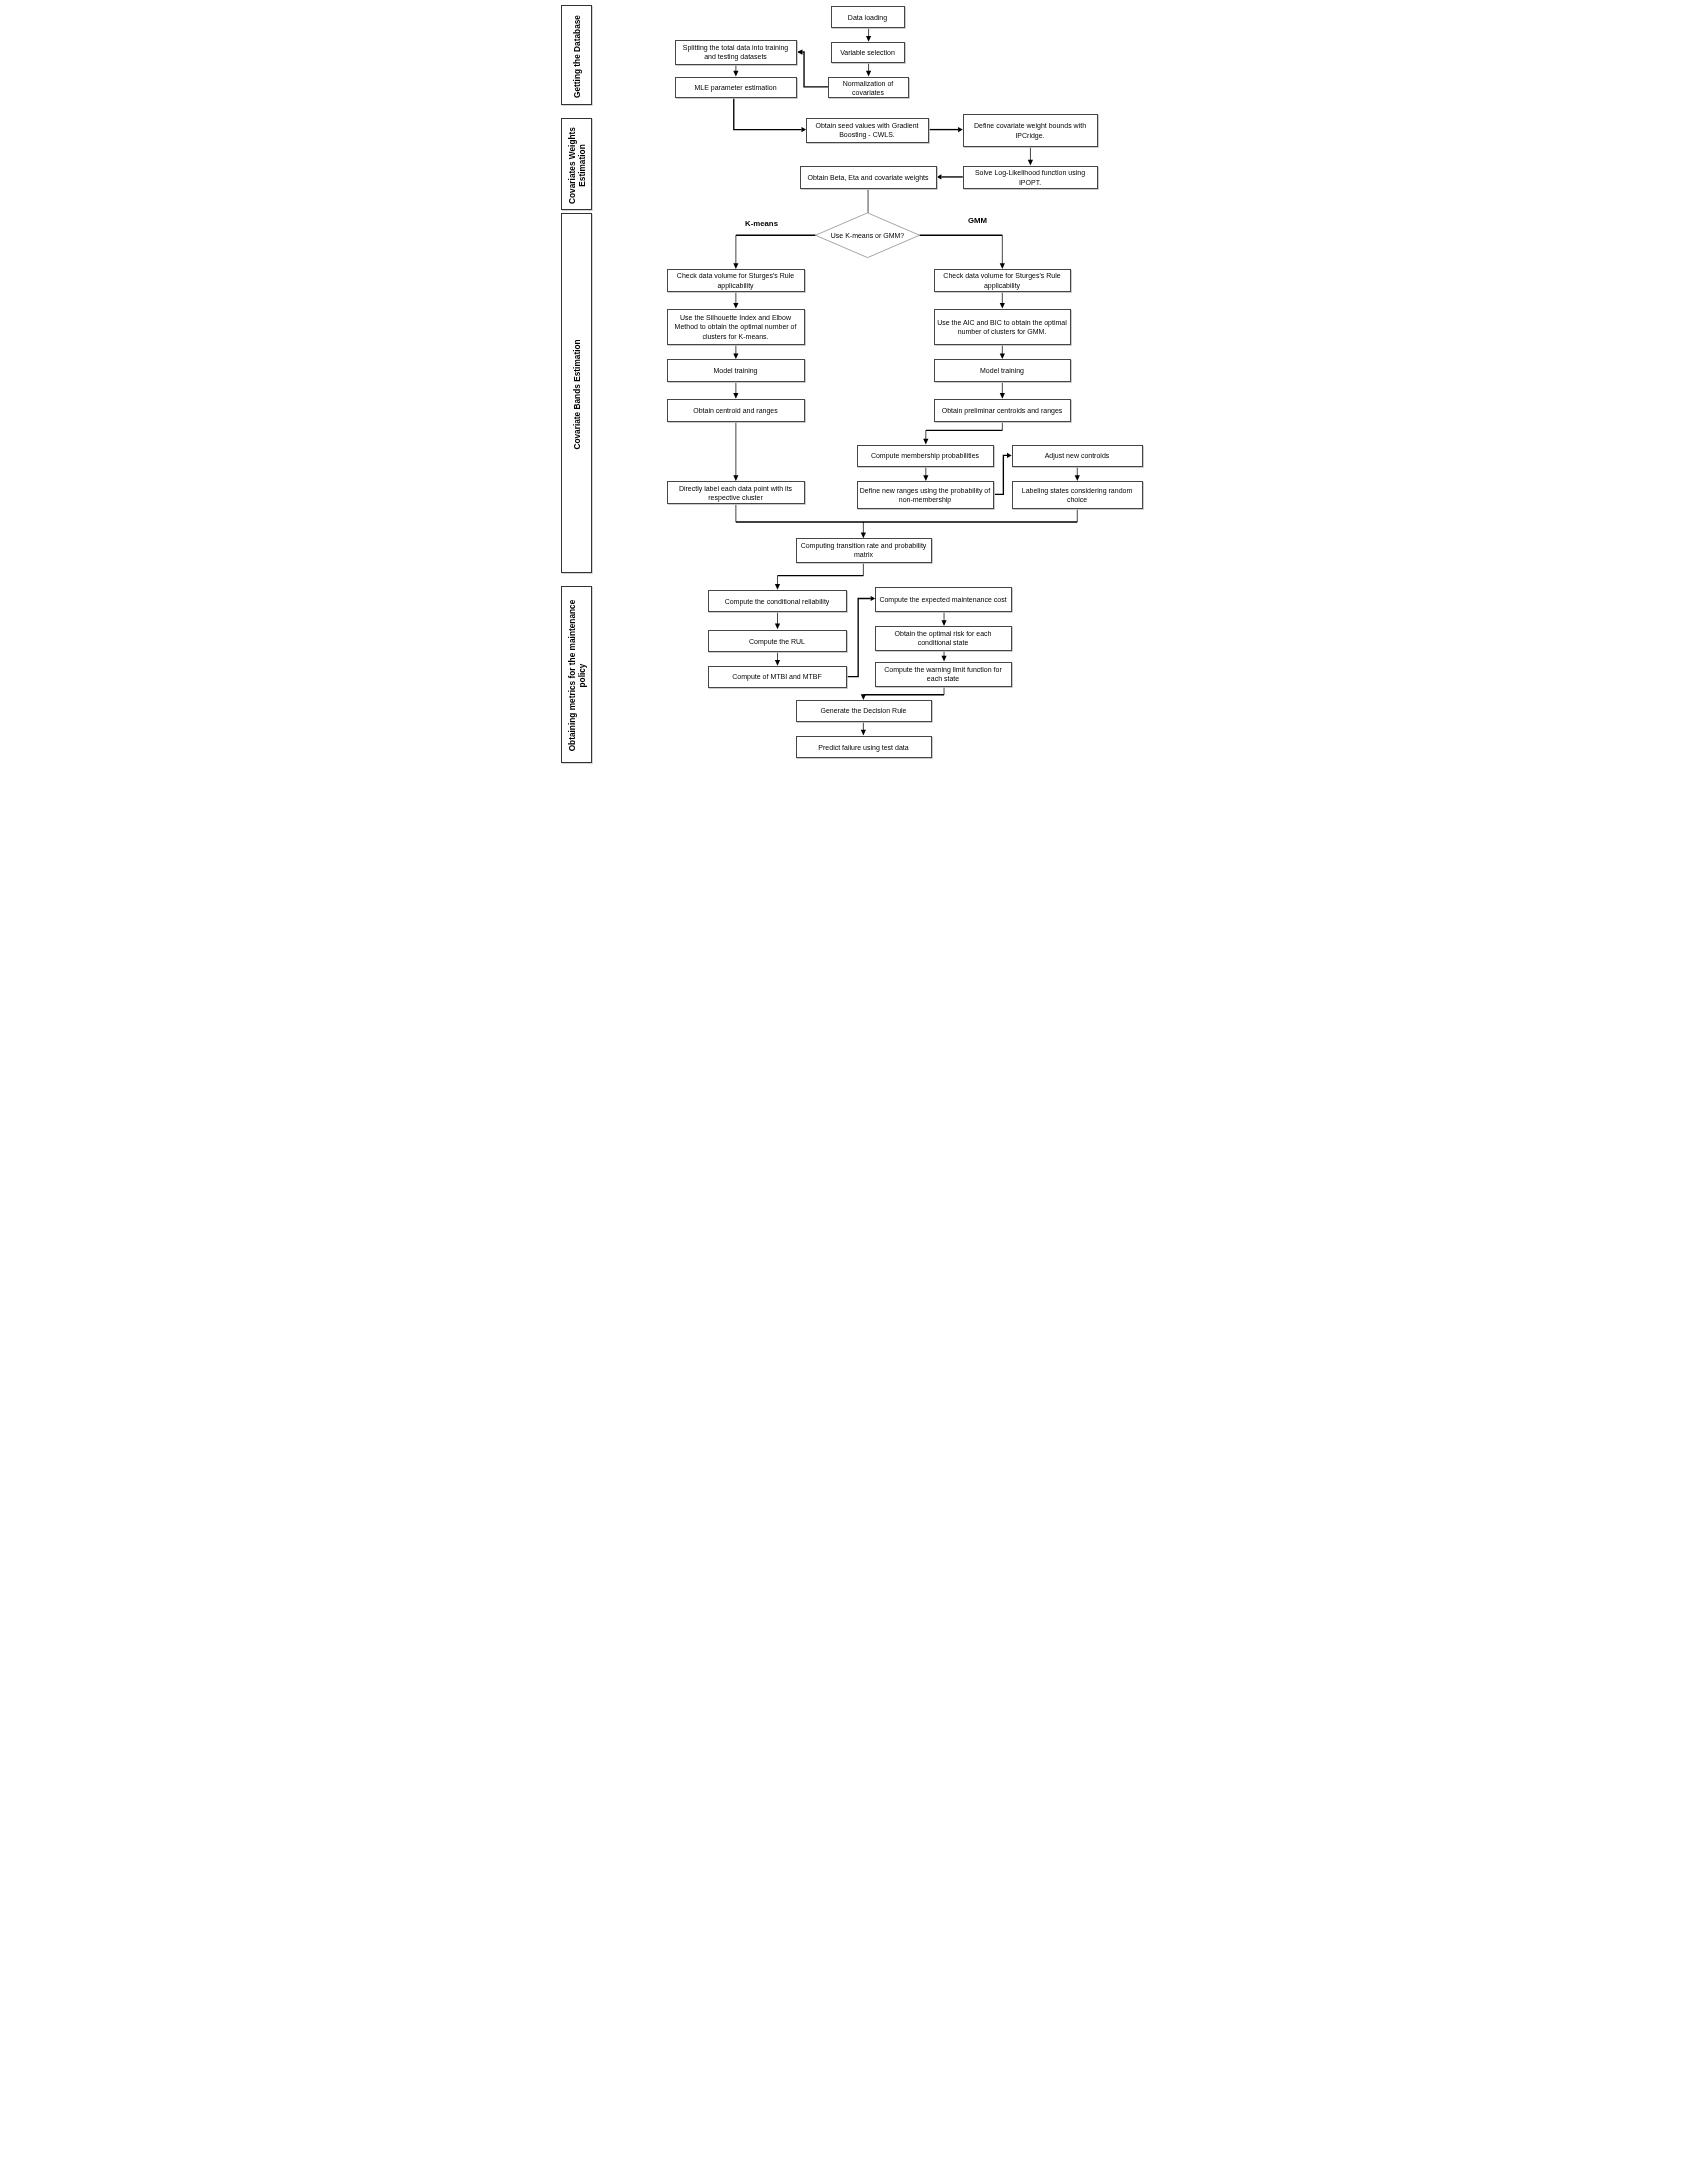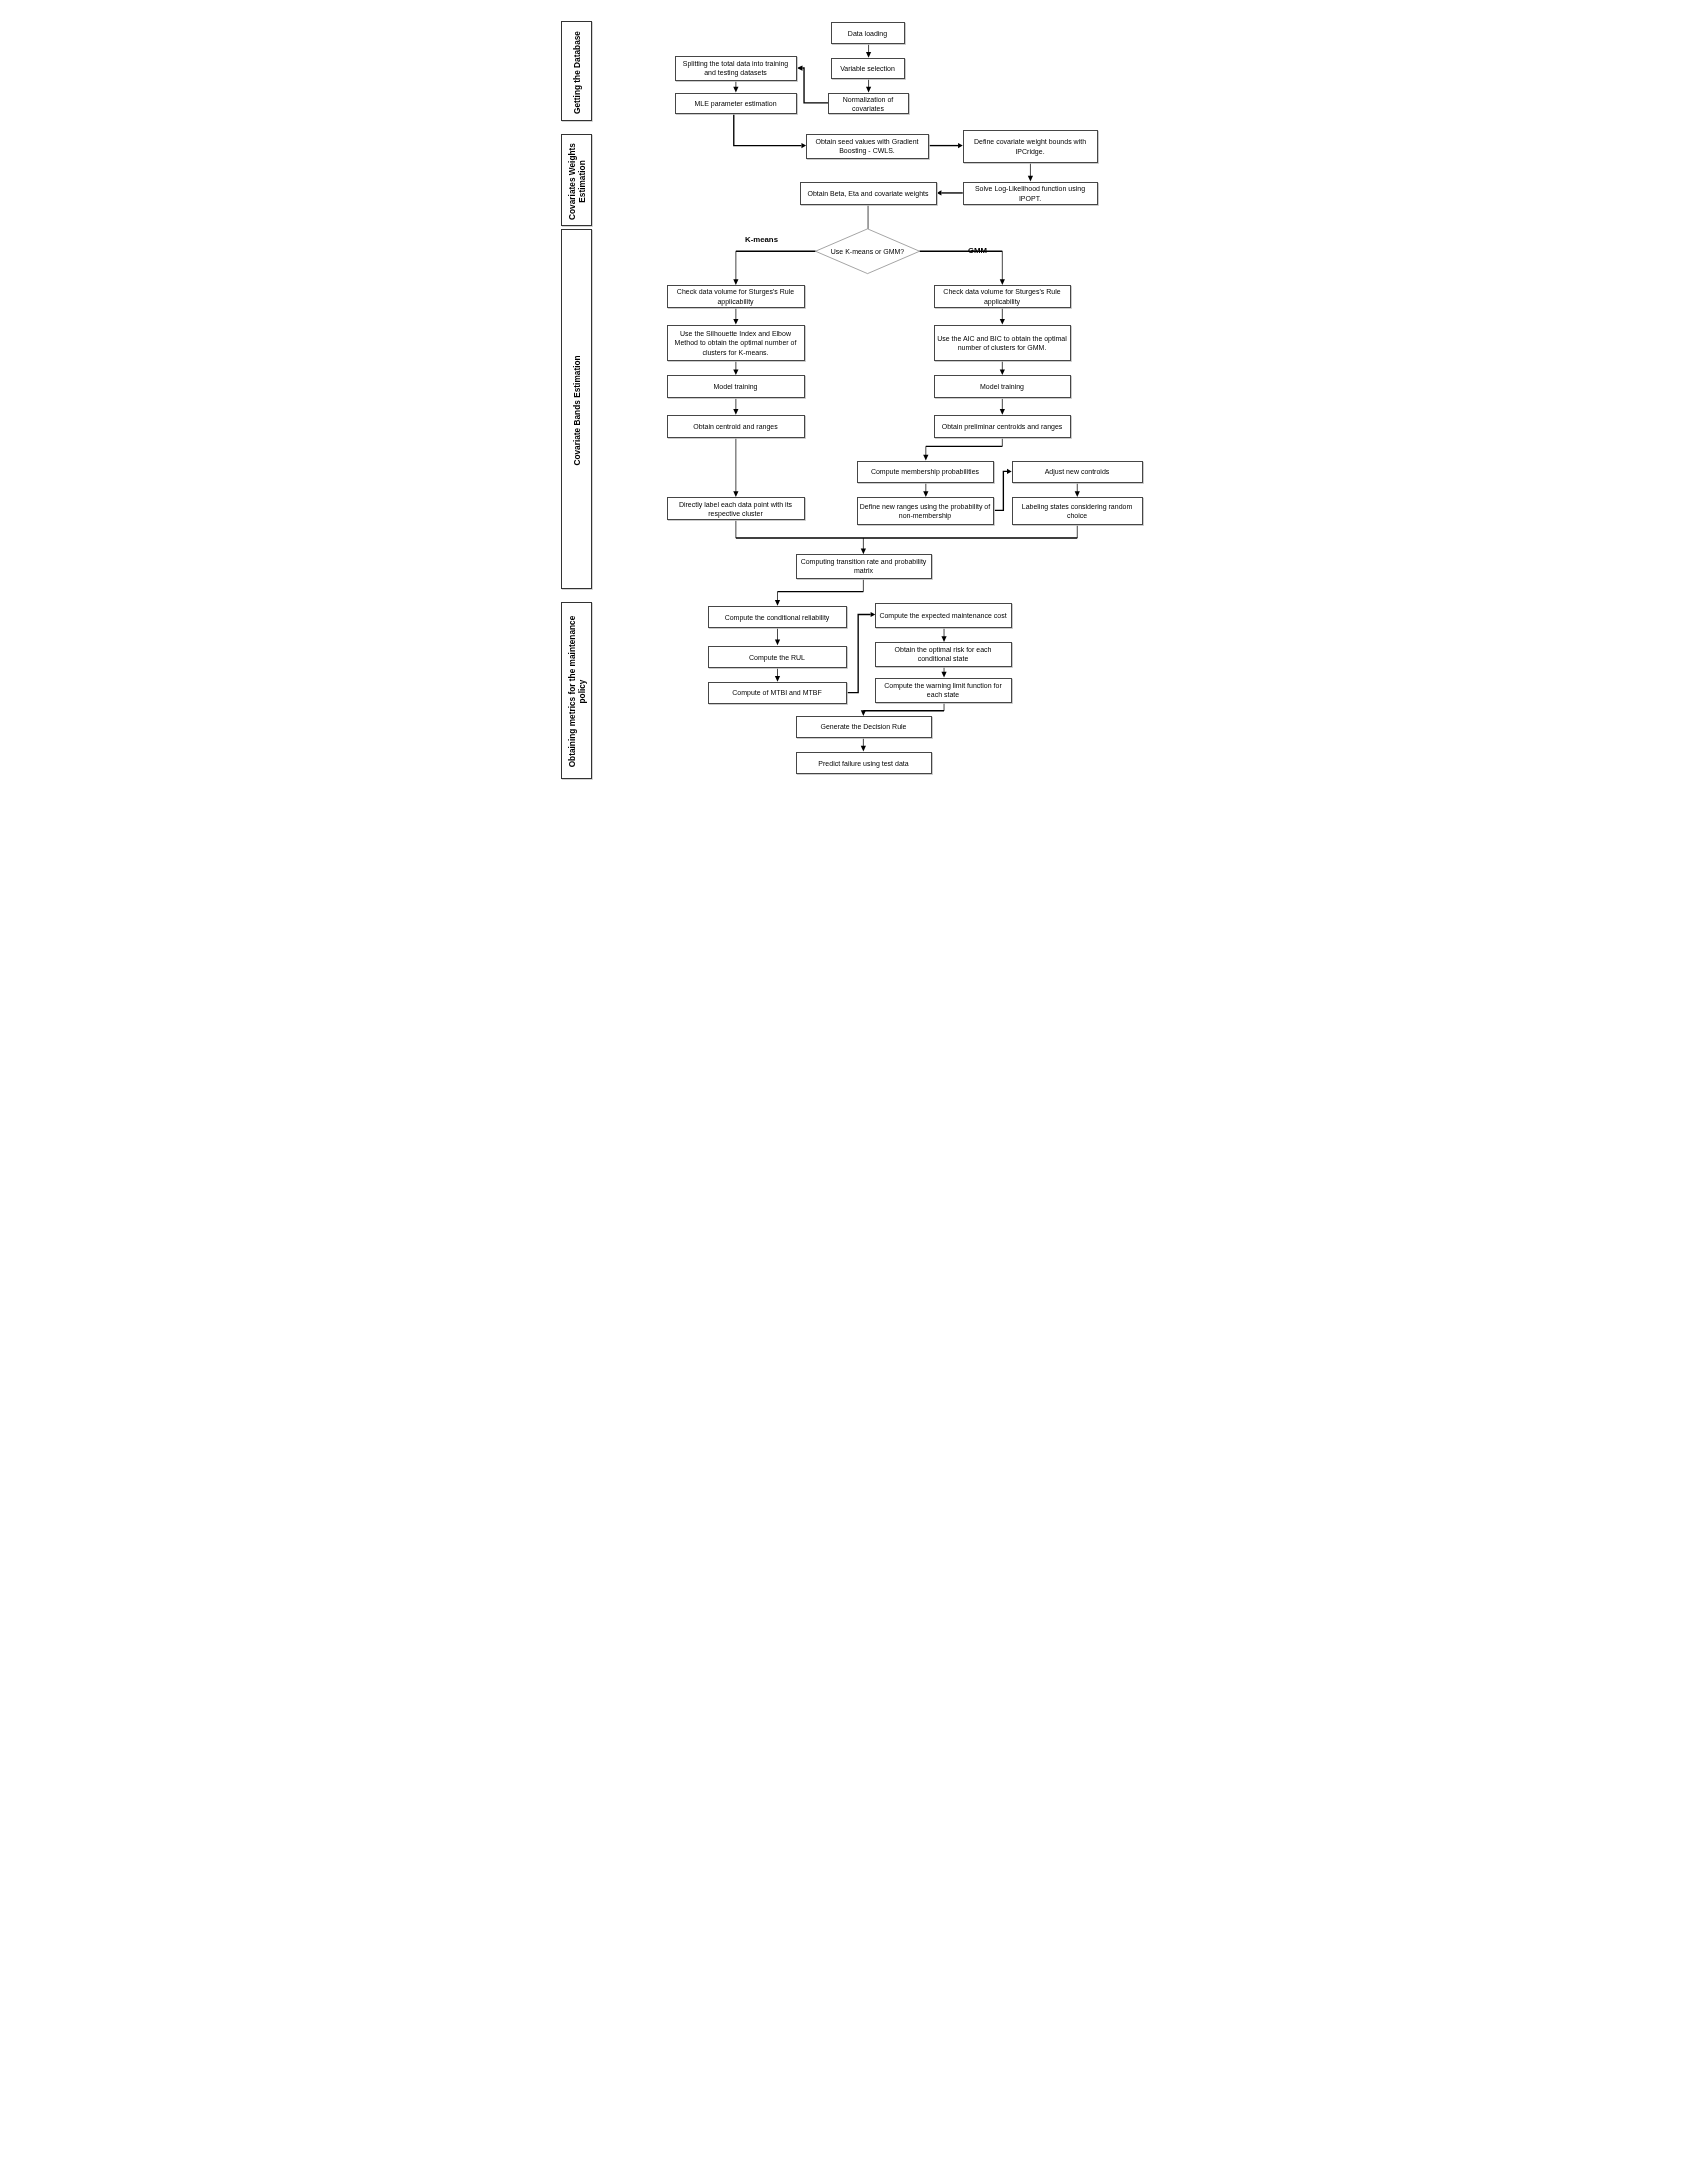--- a/index.html
+++ b/index.html
@@ -1,16 +1,16 @@
 <!DOCTYPE html>
 <html style="font-size:8.3px"><head>
 <meta charset="utf-8">
 <style>
   html,body{margin:0;padding:0;background:#ffffff;font-family:"Liberation Sans",sans-serif;color:#000;}
-  #canvas{position:relative;width:598px;height:764px;margin:16px auto;background:#fff;overflow:hidden;}
+  #canvas{position:relative;width:598px;height:764px;margin:0 auto;background:#fff;overflow:hidden;}
   #wires{position:absolute;left:0;top:0;width:598px;height:764px;}
   .ln{stroke:#000;stroke-width:1.4;fill:none;}
   .lk{stroke:#000;stroke-width:2.6;fill:none;}
   .ah{fill:#000;stroke:none;}
   .node{position:absolute;background:#fff;border:0.6px solid #464646;box-shadow:0.8px 0.8px 0 #bdbdbd;
         display:flex;align-items:center;justify-content:center;text-align:center;
         padding:1px 2.1px;box-sizing:border-box;font-size:7px;line-height:1.3;}
   .sidebox{position:absolute;left:6.2px;width:31px;background:#fff;border:0.5px solid #333;
         box-shadow:0.8px 0.8px 0 #c9c9c9;box-sizing:border-box;}
   .vtext{position:absolute;transform:rotate(-90deg);display:flex;align-items:center;justify-content:center;
@@ -180,21 +180,21 @@
   <div class="node" style="left:120px;top:40px;width:122px;height:24.5px;">Splitting the total data into training and testing datasets</div>
   <div class="node" style="left:120px;top:77px;width:122px;height:21.3px;">MLE parameter estimation</div>
 
   <div class="node" style="left:251px;top:118px;width:123px;height:24.5px;">Obtain seed values with Gradient Boosting - CWLS.</div>
   <div class="node" style="left:408px;top:114px;width:135px;height:33px;">Define covariate weight bounds with IPCridge.</div>
   <div class="node" style="left:408px;top:166px;width:135px;height:23px;">Solve Log-Likelihood function using IPOPT.</div>
   <div class="node" style="left:245px;top:166px;width:137px;height:23px;">Obtain Beta, Eta and covariate weights</div>
 
   <div class="dlabel" style="left:266px;top:228px;width:94px;height:14.6px;">Use K-means or GMM?</div>
   <div class="branchlabel" style="left:182px;top:219px;width:50px;">K-means</div>
-  <div class="branchlabel" style="left:401px;top:230px;width:44px;">GMM</div>
+  <div class="branchlabel" style="left:401px;top:216px;width:44px;">GMM</div>
 
   <div class="node" style="left:112px;top:269px;width:138px;height:23px;">Check data volume for Sturges's Rule applicability</div>
   <div class="node" style="left:112px;top:309px;width:138px;height:36px;">Use the Silhouette Index and Elbow Method to obtain the optimal number of clusters for K-means.</div>
   <div class="node" style="left:112px;top:359px;width:138px;height:23.4px;">Model training</div>
   <div class="node" style="left:112px;top:399px;width:138px;height:23.4px;">Obtain centroid and ranges</div>
   <div class="node" style="left:112px;top:481px;width:138px;height:23.4px;">Directly label each data point with its respective cluster</div>
 
   <div class="node" style="left:379px;top:269px;width:137px;height:23px;">Check data volume for Sturges's Rule applicability</div>
   <div class="node" style="left:379px;top:309px;width:137px;height:36px;">Use the AIC and BIC to obtain the optimal number of clusters for GMM.</div>
   <div class="node" style="left:379px;top:359px;width:137px;height:23.4px;">Model training</div>

